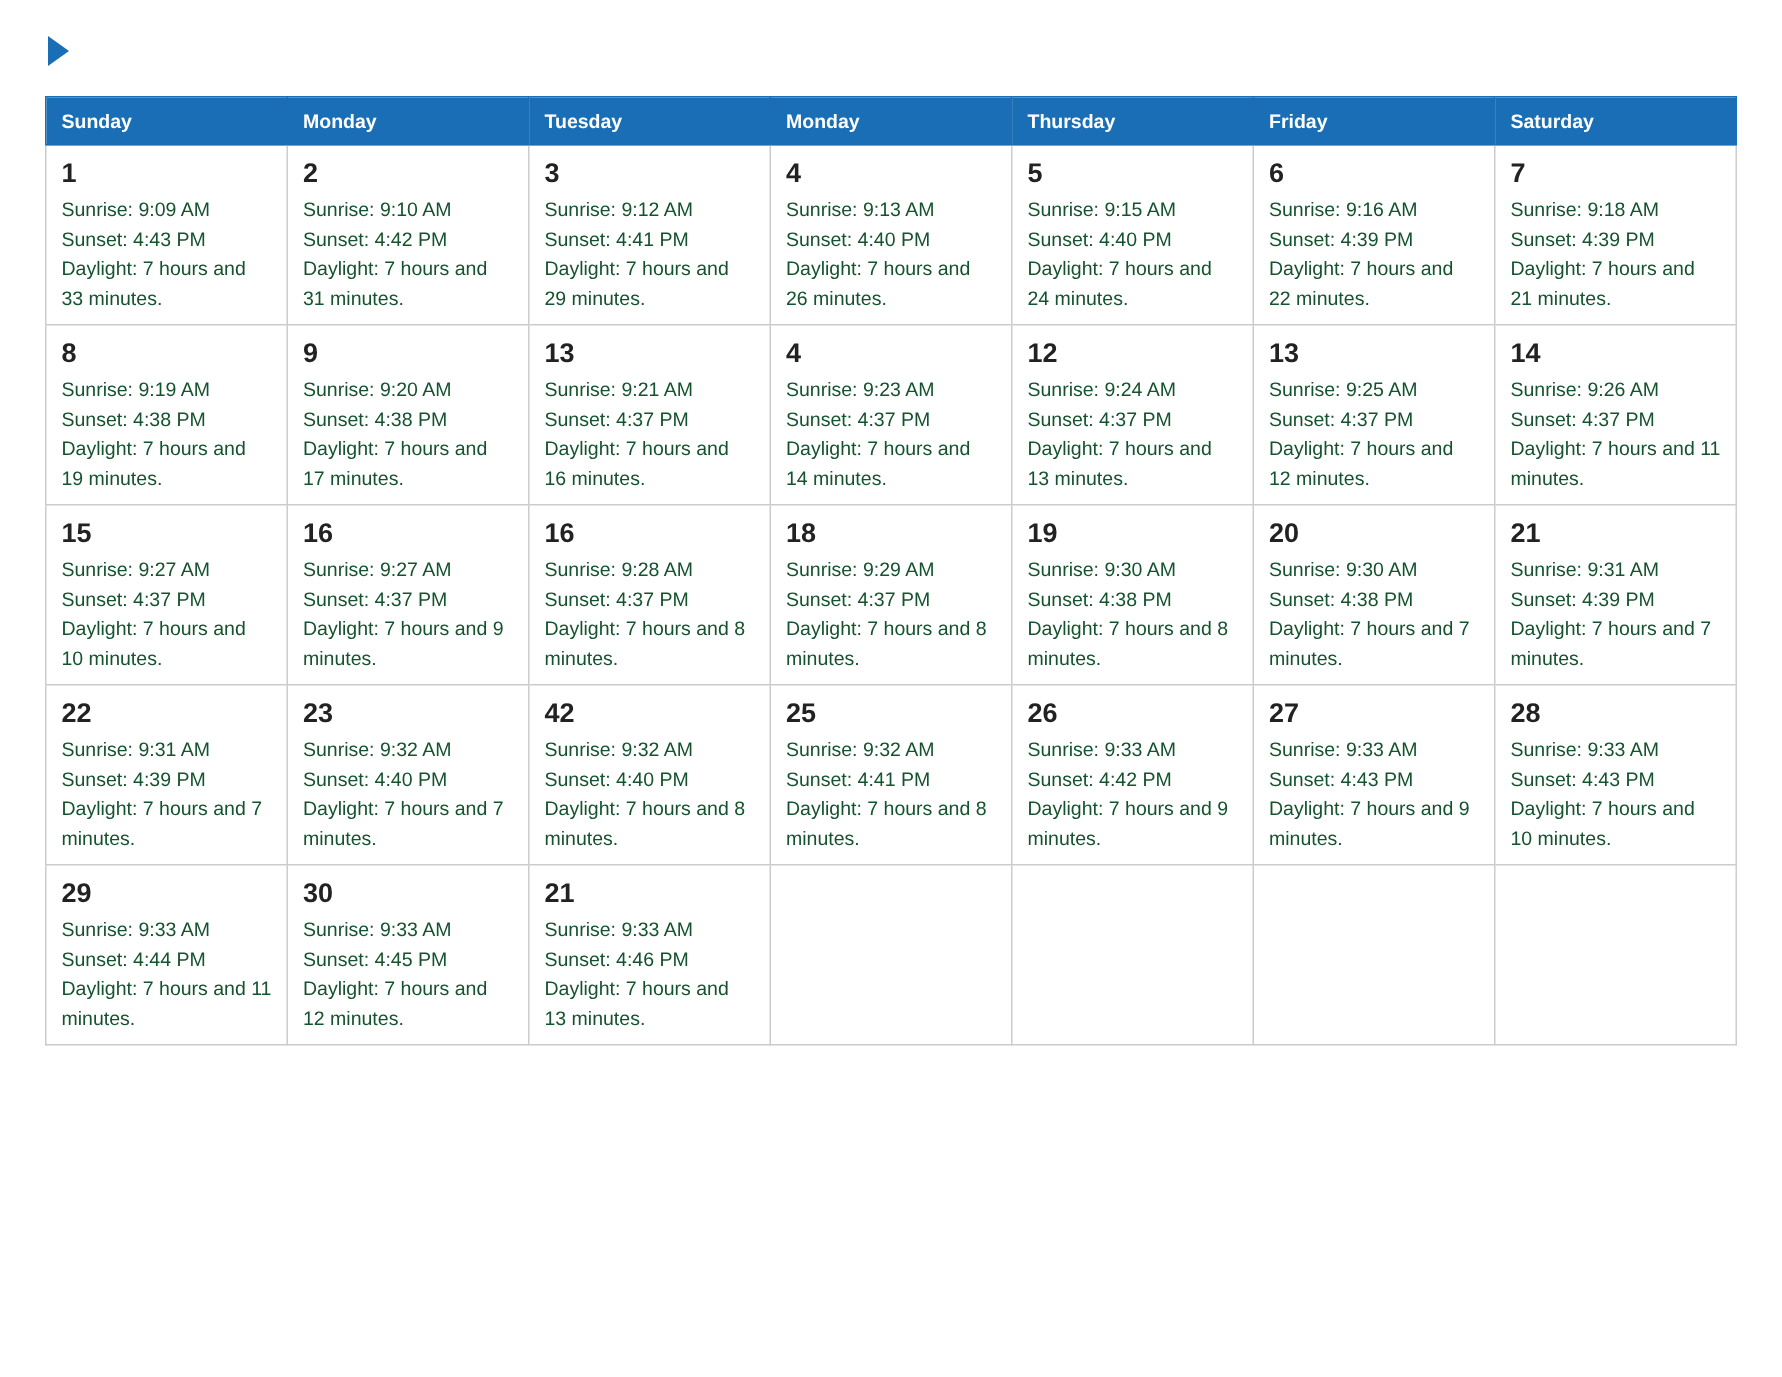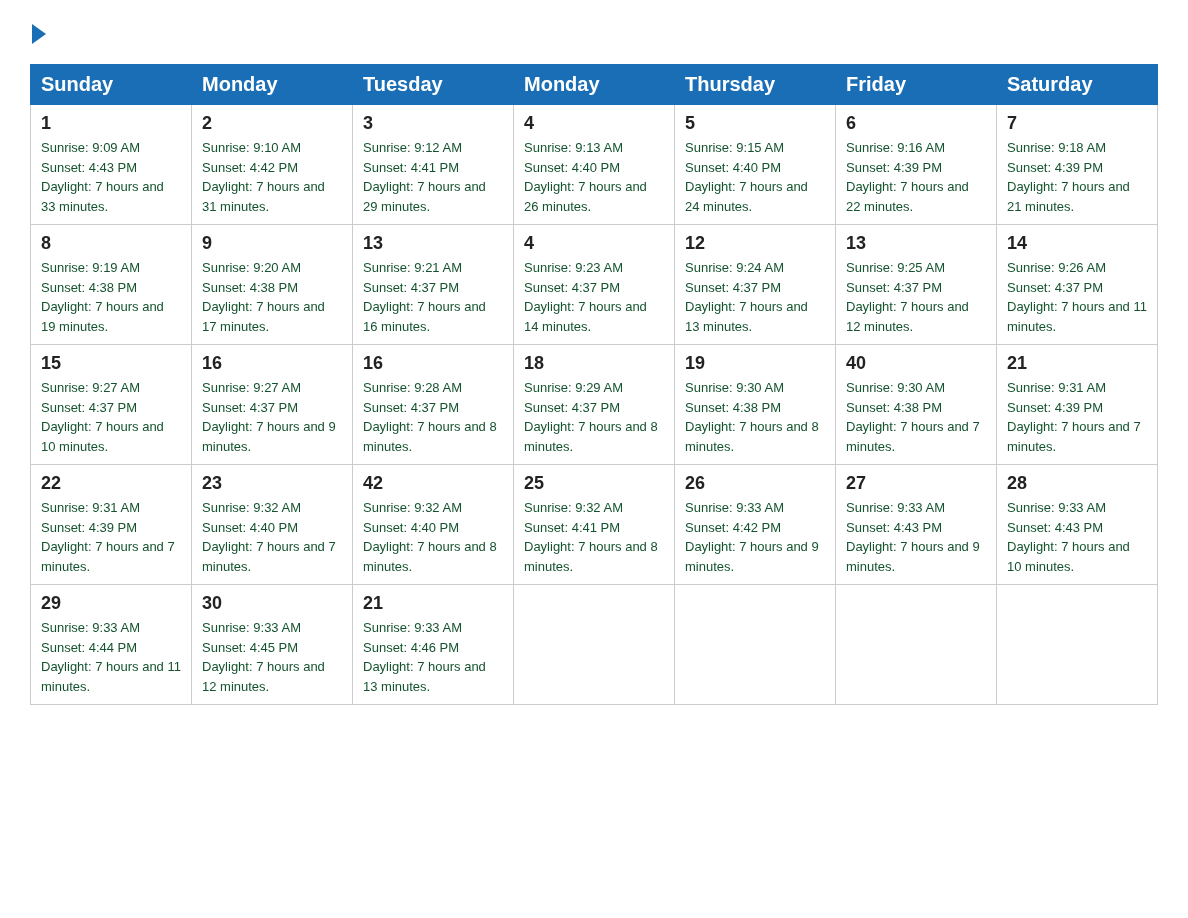--- a/index.html
+++ b/index.html
@@ -57,21 +57,21 @@
       margin-top: 4px;
     }
     table {
       width: 100%;
       border-collapse: collapse;
       table-layout: fixed;
     }
     th {
       background-color: #1a6eb5;
       color: #fff;
-      font-size: 20px;
+      font-size: 13px;
       font-weight: bold;
       padding: 8px 10px;
       text-align: left;
       border: 1px solid #1a6eb5;
     }
     td {
       border: 1px solid #ccc;
       vertical-align: top;
       padding: 8px 10px;
       font-size: 13px;
@@ -288,21 +288,21 @@
       </td>
         <td>
         <span class="day-num">19</span>
         <div class="day-info">
           Sunrise: 9:30 AM<br>
           Sunset: 4:38 PM<br>
           Daylight: 7 hours and 8 minutes.
         </div>
       </td>
         <td>
-        <span class="day-num">40</span>
+        <span class="day-num">20</span>
         <div class="day-info">
           Sunrise: 9:30 AM<br>
           Sunset: 4:38 PM<br>
           Daylight: 7 hours and 7 minutes.
         </div>
       </td>
         <td>
         <span class="day-num">21</span>
         <div class="day-info">
           Sunrise: 9:31 AM<br>

